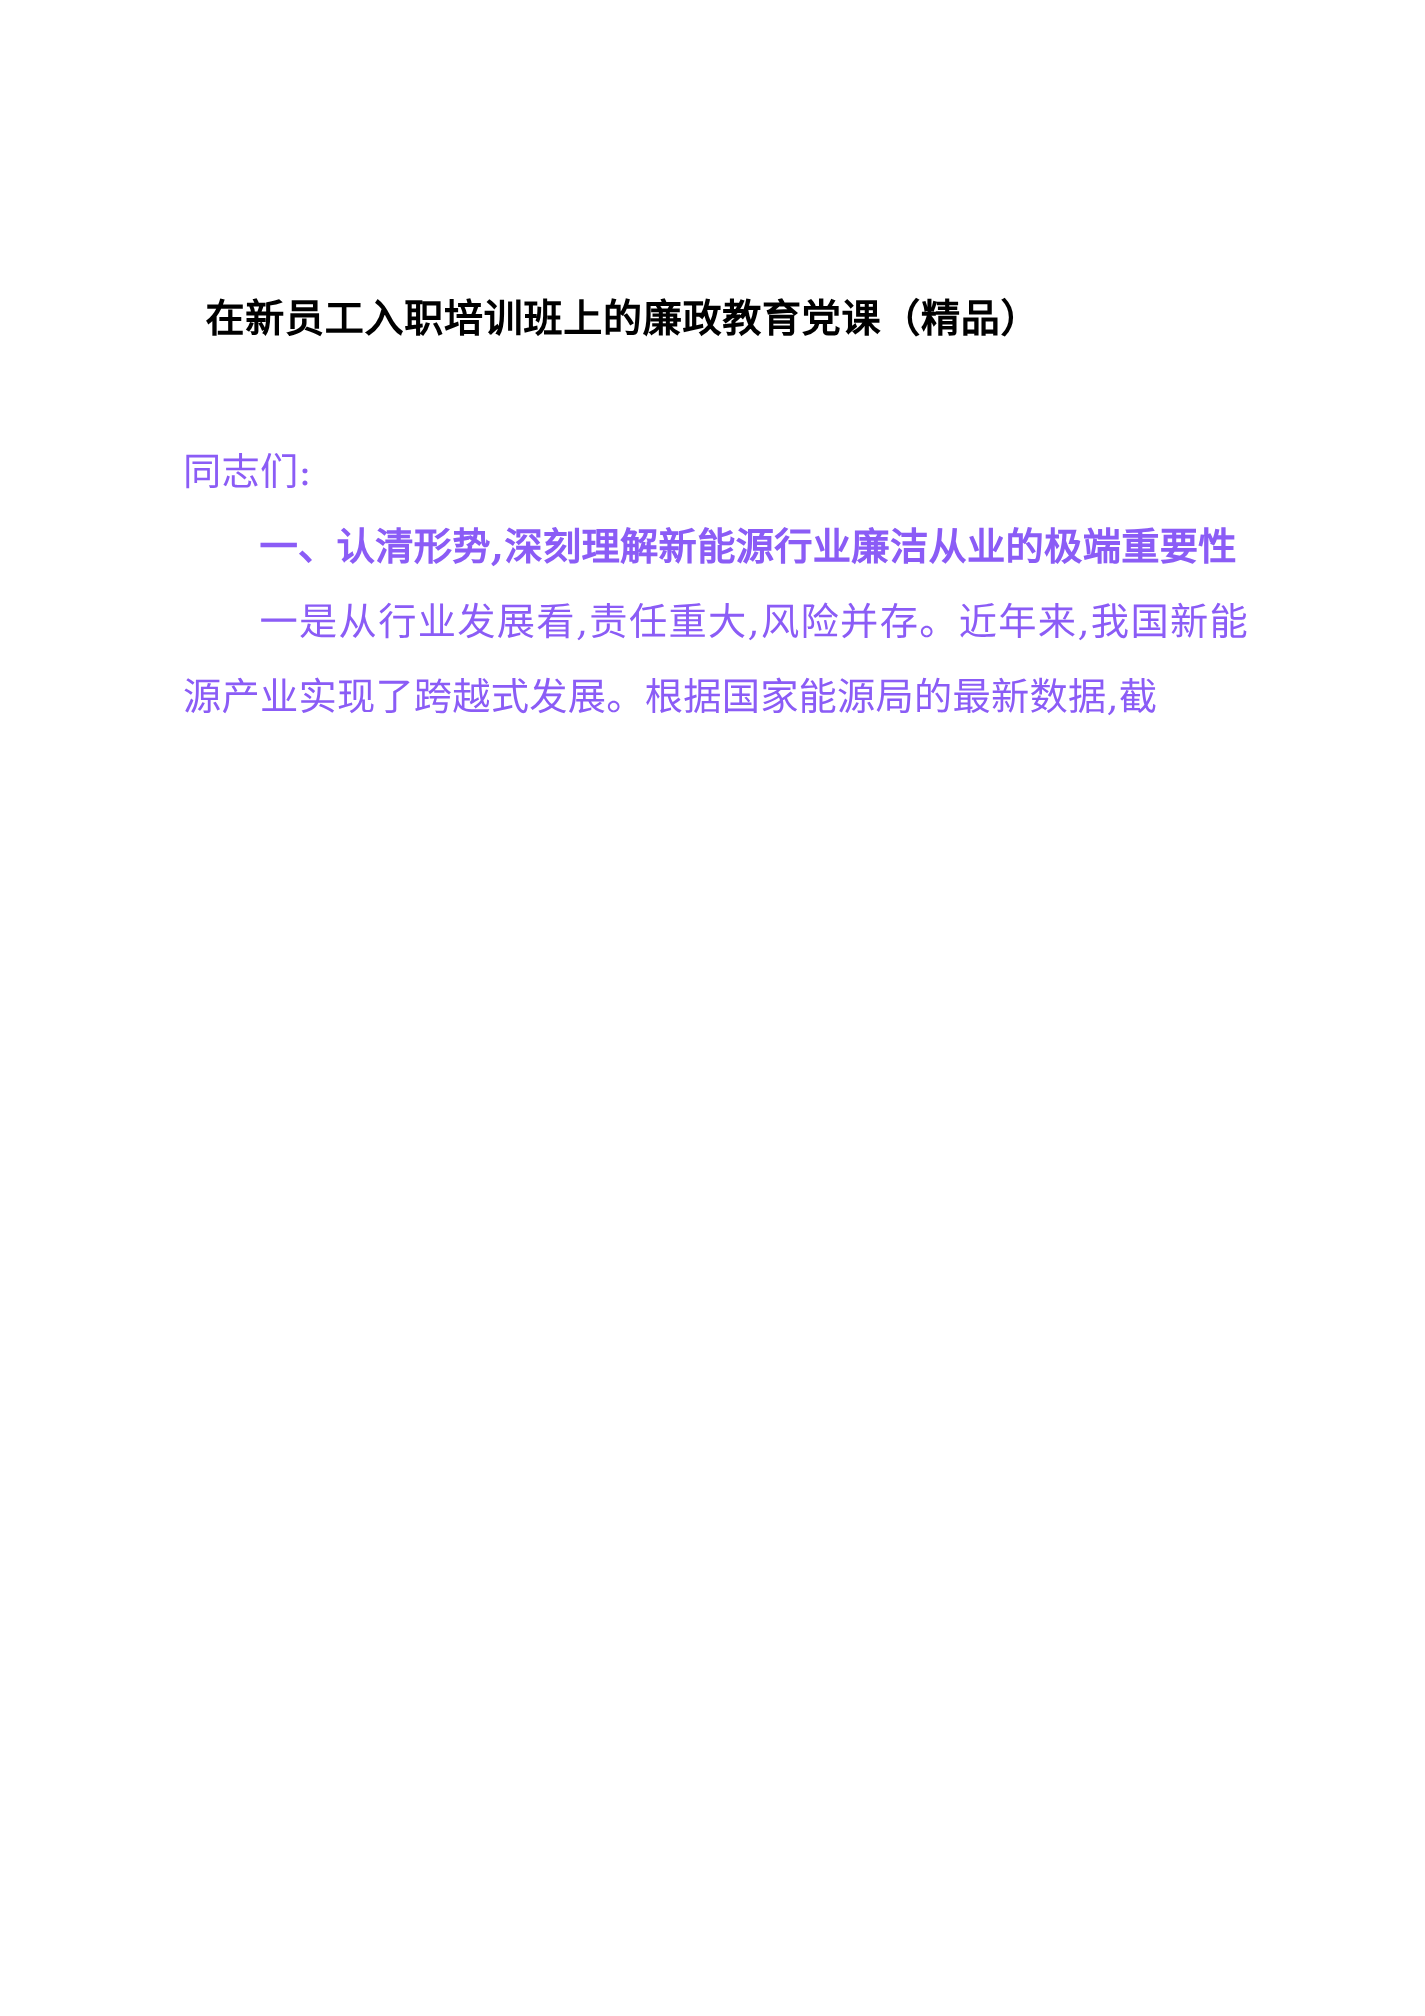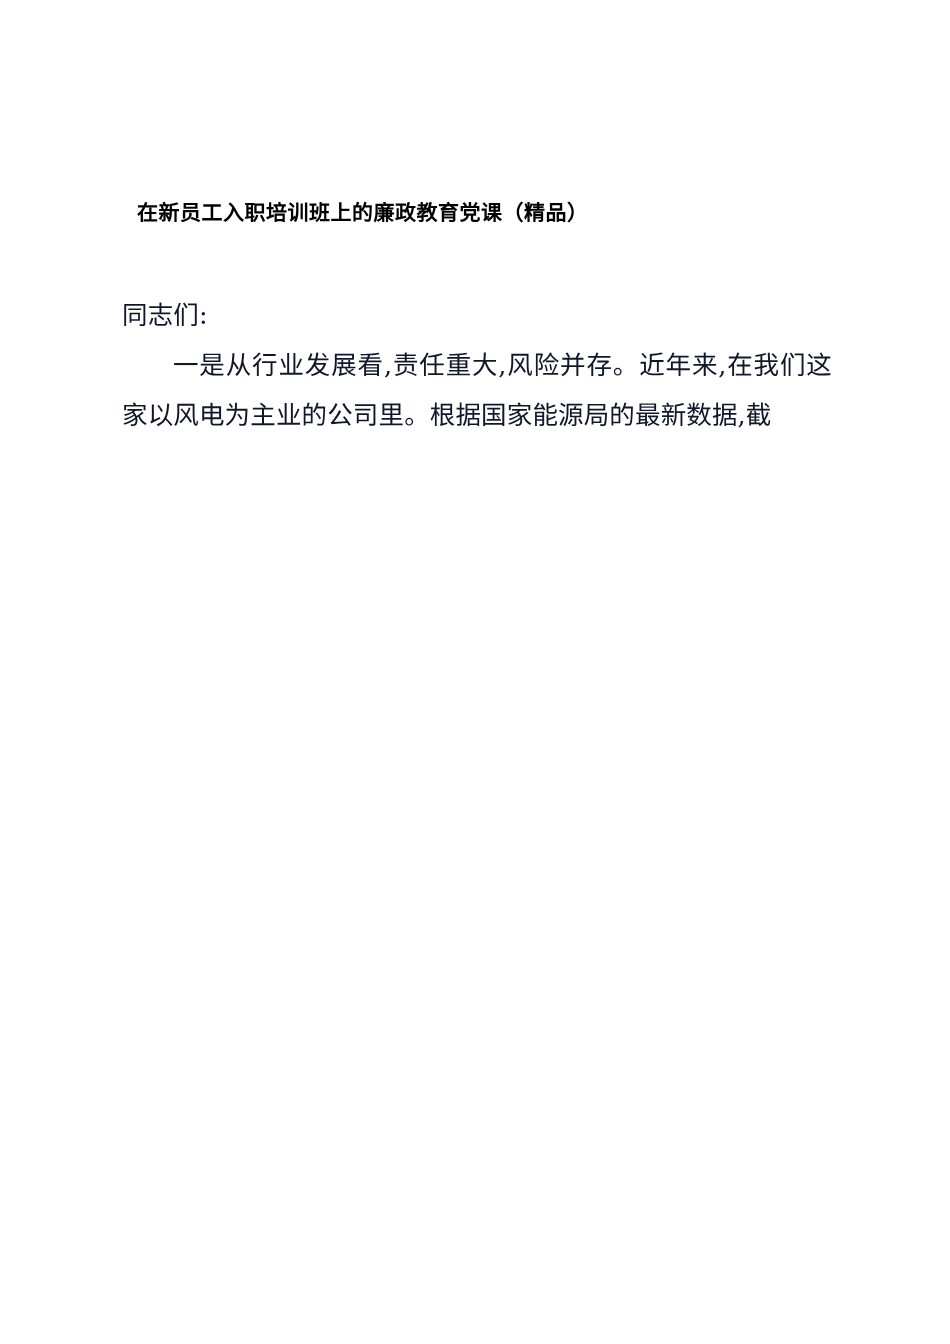--- a/index.html
+++ b/index.html
@@ -22,21 +22,21 @@
     margin: 0 auto;
     background: #ffffff;
     overflow: hidden;
     box-sizing: border-box;
   }
 
   
   .doc-title {
     font-family: "DejaVu Serif", "Liberation Serif", serif;
     font-weight: 700;
-    font-size: 21px;
+    font-size: 26px;
     line-height: 44px;
     letter-spacing: 0.5px;
     color: #000000;
     text-align: left;
     margin: 0;
     padding: 0;
     white-space: nowrap;
   }
 
   .title-block {
@@ -51,21 +51,21 @@
     position: absolute;
     left: 122px;
     top: 290px;
     width: 710px;
   }
 
   .para {
     font-family: "DejaVu Serif", "Liberation Serif", serif;
     font-size: 25.5px;
     line-height: 50px;
-    color: #0f172a;
+    color: #8b5cf6;
     margin: 0;
     padding: 0;
     text-align: justify;
     text-justify: inter-ideograph;
     text-align-last: left;
     word-break: break-all;
     letter-spacing: 0.15px;
   }
 
   .para.salutation {
@@ -95,19 +95,20 @@
 
   <div class="title-block">
     <h1 class="doc-title">在新员工入职培训班上的廉政教育党课（精品）</h1>
   </div>
 
   <div class="content-block">
 
     <p class="para salutation">同志们:</p>
 
 
+    <p class="para heading">一、认清形势,深刻理解新能源行业廉洁从业的极端重要性</p>
 
 
-    <p class="para indent">一是从行业发展看,责任重大,风险并存。近年来,在我们这家以风电为主业的公司里。根据国家能源局的最新数据,截</p>
+    <p class="para indent">一是从行业发展看,责任重大,风险并存。近年来,我国新能源产业实现了跨越式发展。根据国家能源局的最新数据,截</p>
 
   </div>
 
 </div>
 
 </body></html>

